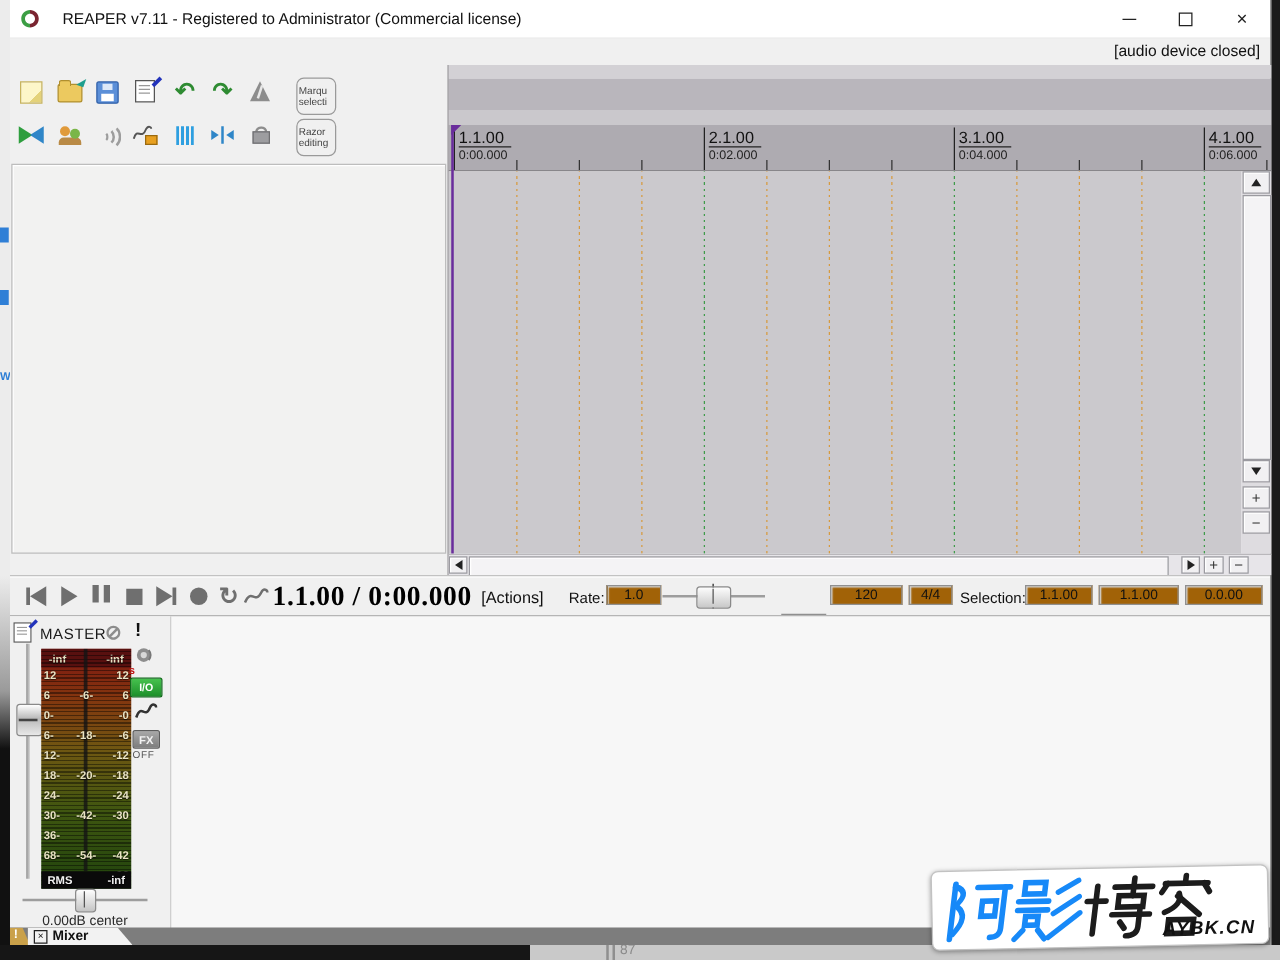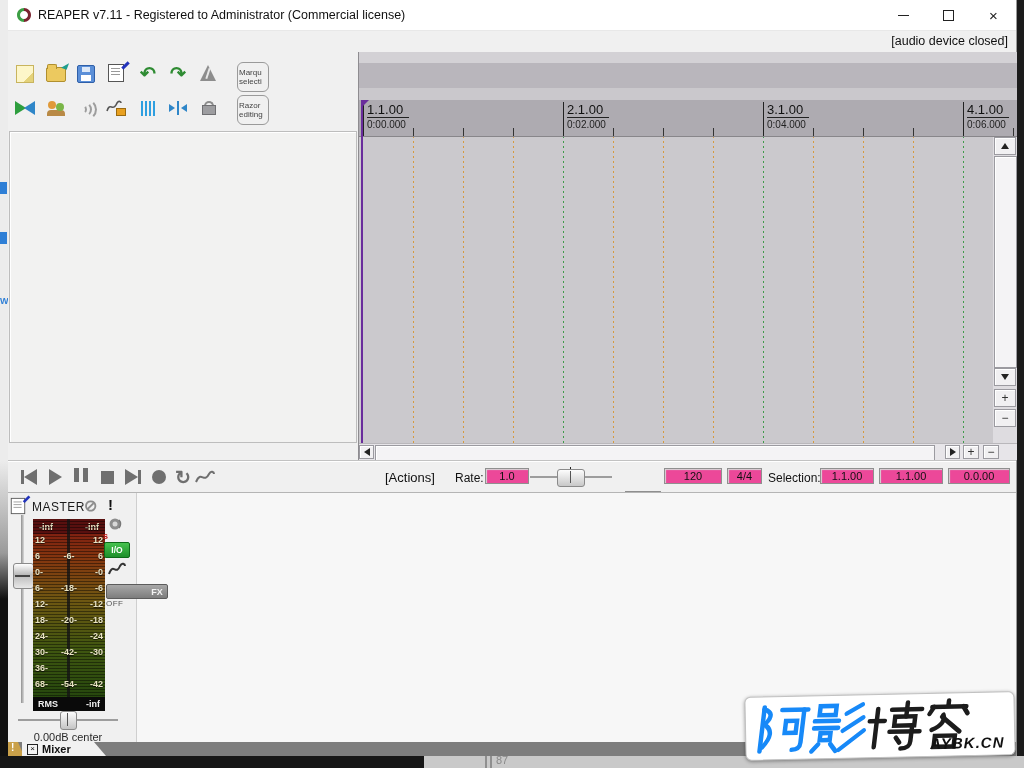--- a/index.html
+++ b/index.html
@@ -13,21 +13,21 @@
   .frag-blue{position:absolute;left:0;width:7px;height:12px;background:#2f7fd6;}
   #desktop-bottom{left:0;top:756px;width:1024px;height:12px;background:#161616;}
   #desktop-bottom .lightpart{position:absolute;left:424px;top:0;width:600px;height:12px;background:#c9c9c9;}
   #desktop-bottom .vline{position:absolute;top:0;width:2px;height:12px;background:#8f8f8f;}
   #desktop-bottom .num{position:absolute;left:72px;top:-2px;font-size:11px;color:#8a8a8a;}
   
   #window{left:8px;top:0;width:1008px;height:756px;background:#f0f0f0;border-right:1px solid #9a9a9a;}
   
   #titlebar{left:0;top:0;width:1008px;height:30px;background:#ffffff;border-bottom:1px solid #e8e8e8;}
   #app-icon{left:8px;top:7px;width:16px;height:16px;}
-  #title-text{left:30px;top:8px;font-size:12.5px;color:#111;}
+  #title-text{left:42px;top:8px;font-size:12.5px;color:#111;}
   #win-controls{right:0;top:0;height:30px;display:flex;position:absolute;}
   .win-btn{width:45px;height:30px;display:flex;align-items:center;justify-content:center;color:#222;}
   .glyph-min{width:11px;height:1px;background:#222;display:block;}
   .glyph-max{width:9px;height:9px;border:1px solid #222;display:block;}
   .glyph-close{font-size:15px;line-height:1;}
   
   #menubar{left:0;top:30px;width:1008px;height:22px;background:#ffffff;border-bottom:1px solid #dcdcdc;display:flex;align-items:center;padding-left:8px;box-sizing:border-box;}
   .menu-item{padding:2px 10px;font-size:12.5px;color:#111;}
   #audio-status{position:absolute;right:8px;top:34px;font-size:12.5px;color:#111;}
   
@@ -107,21 +107,21 @@
   .bar{width:3px;height:14px;background:#6f6f6f;display:inline-block;}
   .tri-r{width:0;height:0;border-top:8px solid transparent;border-bottom:8px solid transparent;border-left:13px solid #6f6f6f;display:inline-block;}
   .tri-l{width:0;height:0;border-top:8px solid transparent;border-bottom:8px solid transparent;border-right:13px solid #6f6f6f;display:inline-block;}
   .s-pause .bar{margin:0 2px;width:5px;}
   .s-stop{width:13px;height:13px;background:#6f6f6f;}
   .s-rec{width:14px;height:14px;border-radius:50%;background:#6f6f6f;}
   .s-loop{font-size:19px;font-weight:bold;color:#6f6f6f;line-height:1;}
   #time-display{left:210px;top:3px;font-family:"Liberation Serif",serif;font-weight:bold;font-size:22px;color:#000;letter-spacing:.5px;}
   #play-state{left:377px;top:9px;font-size:13px;color:#111;}
   .tlabel{position:absolute;top:10px;font-size:12px;color:#111;}
-  .field{position:absolute;top:7px;height:16px;background:#ec4899;border:1px solid #8f8f8f;box-shadow:inset 1px 1px 1px #d7d7d7;font-size:11px;color:#111;display:flex;align-items:center;justify-content:center;box-sizing:border-box;}
+  .field{position:absolute;top:7px;height:16px;background:#a16207;border:1px solid #8f8f8f;box-shadow:inset 1px 1px 1px #d7d7d7;font-size:11px;color:#111;display:flex;align-items:center;justify-content:center;box-sizing:border-box;}
   .btn3d{position:absolute;top:7px;height:17px;background:#f2f1f3;border:1px solid #8f8f8f;box-shadow:inset 1px 1px 0 #fff;font-size:11px;color:#111;display:flex;align-items:center;justify-content:center;box-sizing:border-box;margin-top:23px;}
   #rate-slider{left:522px;top:15px;width:82px;height:2px;background:#9d9d9d;}
   #rate-tick{left:562px;top:6px;width:1px;height:20px;background:#222;}
   #rate-handle{left:549px;top:8px;width:26px;height:16px;background:linear-gradient(#fdfdfd,#c8c8c8);border:1px solid #8a8a8a;border-radius:3px;}
   #rate-handle:before{content:"";position:absolute;left:12px;top:1px;width:1px;height:12px;background:#555;}
   
   #mixer{left:0;top:492px;width:1008px;height:250px;background:#f7f7f7;border-top:1px solid #b5b5b5;box-sizing:border-box;}
   #master-strip{left:0;top:0;width:128px;height:250px;background:#f0f0f0;border-right:1px solid #cfcfcf;}
   #master-label{left:24px;top:7px;font-size:12px;color:#1a1a1a;letter-spacing:.5px;}
   #mute-slash{left:76px;top:3px;font-size:16px;color:#8d8d8d;font-weight:bold;}
@@ -137,21 +137,21 @@
   .mtext{position:absolute;font-size:9px;font-weight:bold;color:#e9e3c4;text-shadow:0 1px 1px rgba(0,0,0,.7);}
   .scale-l{left:2px;}
   .scale-r{right:2px;text-align:right;}
   .scale-c{left:0;width:72px;text-align:center;}
   #pan-line{left:10px;top:226px;width:100px;height:2px;background:#9d9d9d;}
   #pan-handle{left:52px;top:218px;width:15px;height:17px;background:linear-gradient(#fdfdfd,#c4c4c4);border:1px solid #8a8a8a;border-radius:3px;}
   #pan-handle:before{content:"";position:absolute;left:6px;top:1px;width:1px;height:13px;background:#555;}
   #pan-readout{left:0px;top:238px;width:120px;text-align:center;font-size:11px;color:#2a2a2a;}
   .mx-icon{position:absolute;display:flex;align-items:center;justify-content:center;}
   #io-btn{left:96px;top:49px;width:24px;height:14px;background:linear-gradient(#46c24e,#1d8f2a);border:1px solid #0d6a18;border-radius:2px;color:#fff;font-size:8.5px;font-weight:bold;display:flex;align-items:center;justify-content:center;}
-  #fx-btn{left:98px;top:91px;width:20px;height:13px;background:linear-gradient(#a8a8a8,#7d7d7d);border:1px solid #5c5c5c;border-radius:2px;color:#f2f2f2;font-size:9px;font-weight:bold;display:flex;align-items:center;justify-content:center;padding-left:40px;}
+  #fx-btn{left:98px;top:91px;width:20px;height:13px;background:linear-gradient(#a8a8a8,#7d7d7d);border:1px solid #5c5c5c;border-radius:2px;color:#f2f2f2;font-size:9px;font-weight:bold;display:flex;align-items:center;justify-content:center;}
   #fx-off{left:98px;top:106px;font-size:8px;color:#555;letter-spacing:.5px;}
   #send-s{left:95px;top:38px;color:#c01818;font-size:9px;font-weight:bold;}
   
   #docker-bar{left:0;top:742px;width:1008px;height:14px;background:#7d7d7d;}
   #alert-tab{position:absolute;left:0;top:0;width:16px;height:14px;background:#caa14a;clip-path:polygon(0 0,10px 0,16px 14px,0 14px);color:#fff;font-size:10px;font-weight:bold;padding-left:3px;box-sizing:border-box;}
   #mixer-tab{position:absolute;left:14px;top:0;width:84px;height:14px;background:#f2f2f2;clip-path:polygon(0 0,72px 0,84px 14px,0 14px);display:flex;align-items:center;gap:4px;padding-left:5px;box-sizing:border-box;}
   #mixer-tab .bx{width:9px;height:9px;border:1px solid #222;font-size:8px;line-height:8px;text-align:center;color:#111;}
   #mixer-tab .lbl{font-size:11px;font-weight:bold;color:#111;}
   
   #watermark{left:745px;top:694px;width:268px;height:62px;background:#ffffff;border:1px solid #c2c2c2;border-radius:6px;transform:rotate(-1.2deg);box-shadow:0 1px 4px rgba(0,0,0,.4);overflow:hidden;z-index:50;}
@@ -392,20 +392,21 @@
       </span>
     <span class="tbtn" style="left:164px">
         <span class="s-loop">↻</span>
       </span>
     <span class="tbtn" style="left:186px">
       <svg width="20" height="14" viewBox="0 0 20 14">
           <path d="M1 12 C6 0 9 14 14 4 16 0 19 2 19 4" stroke="#6f6f6f" stroke-width="2" fill="none"></path>
         </svg>
     </span>
 
+    <span id="time-display" class="abs">1.1.00 / 0:00.000</span>
     <span id="play-state" class="abs">[Actions]</span>
     <span class="tlabel" style="left:447px">Rate:</span>
     <span class="field" style="left:477px;width:44px">1.0</span>
     <span id="rate-slider" class="abs"></span>
     <span id="rate-tick" class="abs"></span>
     <span id="rate-handle" class="abs"></span>
     <span class="btn3d" style="left:617px;width:36px">BPM</span>
     <span class="field" style="left:656px;width:58px">120</span>
     <span class="field" style="left:719px;width:35px">4/4</span>
     <span class="tlabel" style="left:760px">Selection:</span>

